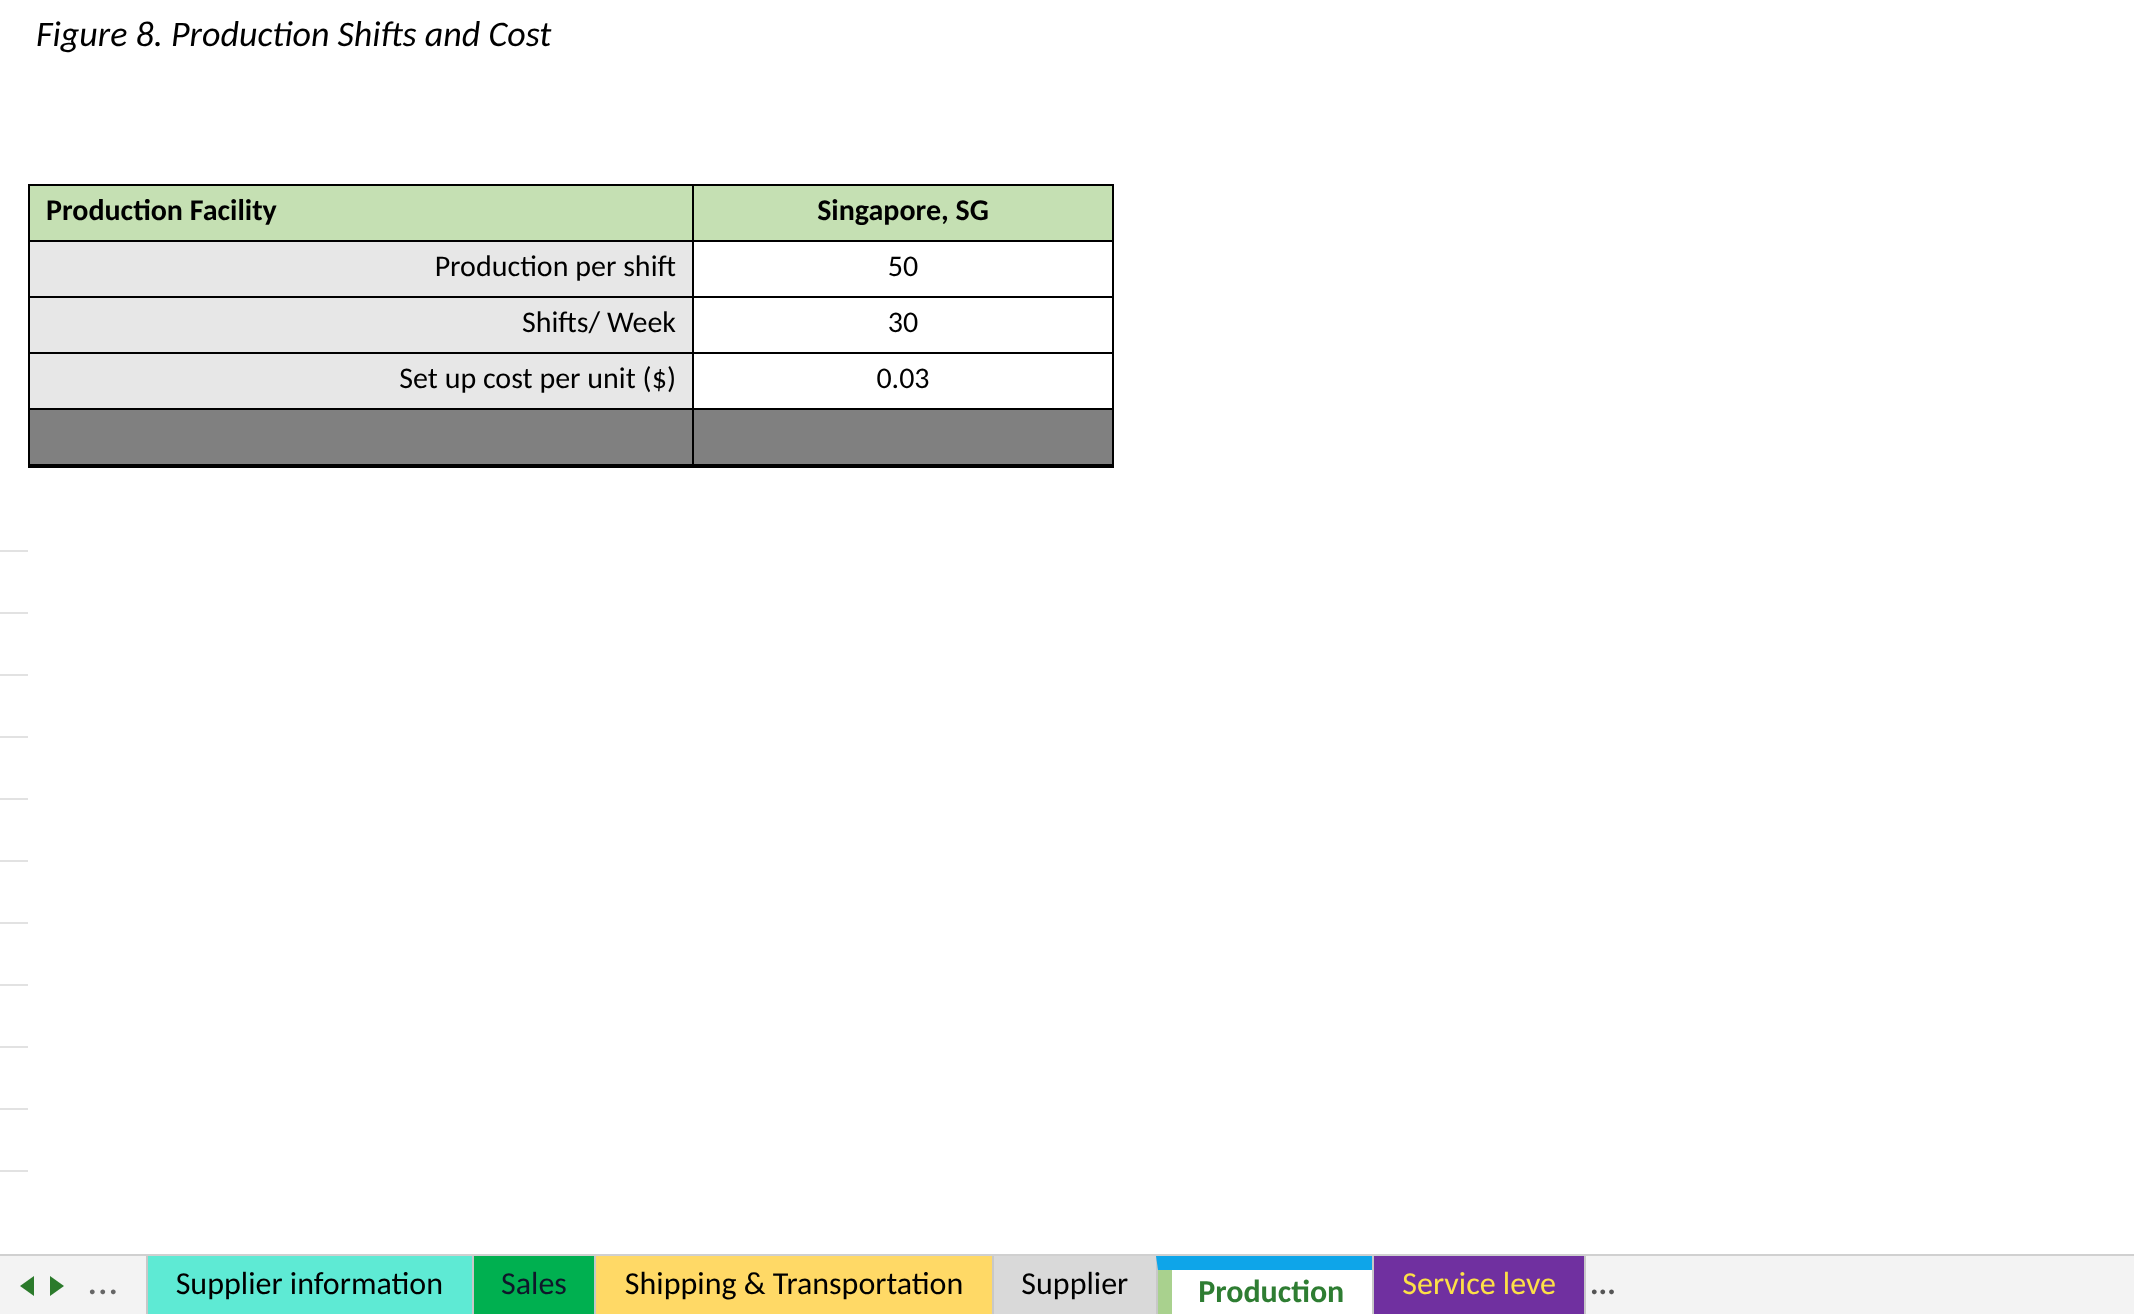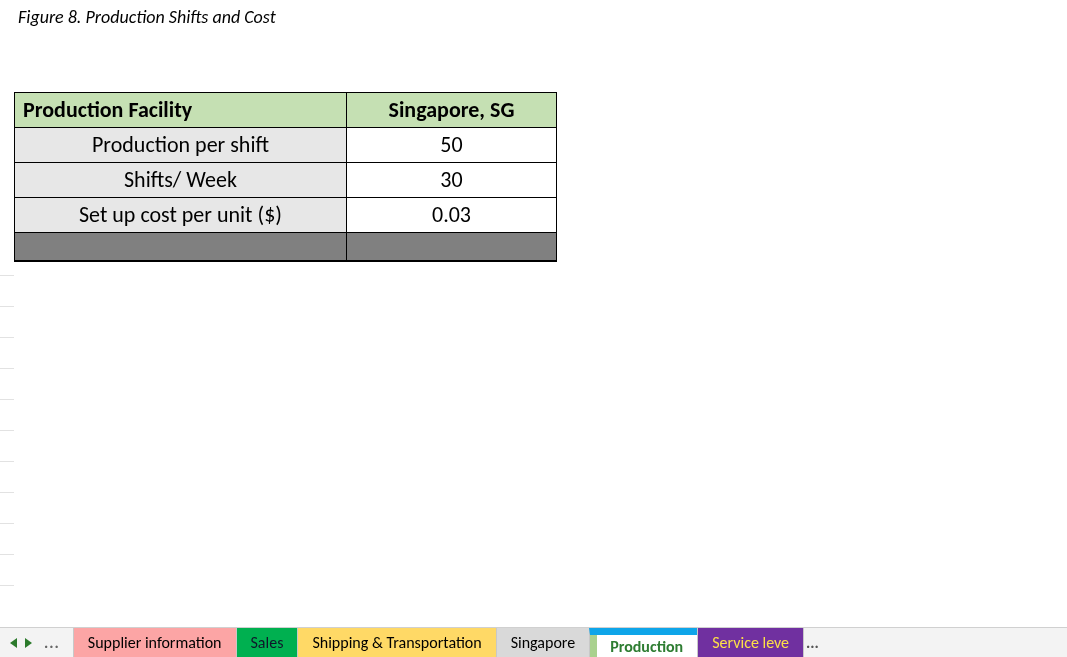--- a/index.html
+++ b/index.html
@@ -40,31 +40,31 @@
     left: 18px;
     font-weight: 400;
     font-style: italic;
     font-size: 18px;
   }
   .prod-table {
     position: absolute;
     top: 92px;
     left: 14px;
     border-collapse: collapse;
-    font-size: 22px;
+    font-size: 15px;
   }
   .prod-table th, .prod-table td {
     border: 1px solid #000;
     padding: 3px 8px 4px 8px;
     height: 28px;
   }
   .prod-table .col-a { width: 332px; text-align: left; }
   .prod-table .col-b { width: 210px; text-align: center; }
   .prod-table thead th { background: #c5e0b3; font-weight: 700; }
-  .prod-table tbody td.col-a { background: #e7e7e7; text-align: center; }
+  .prod-table tbody td.col-a { background: #e7e7e7; text-align: right; }
   .prod-table tbody td.col-b { background: #fff; }
   .prod-table tr.filler td { background: #808080; height: 28px; }
   .prod-table tr.filler td.col-a { background: #808080; }
   .prod-table tr.filler td.col-b { background: #808080; }
   .prod-table { border-bottom: 2px solid #000; }
 
   
   .tab-strip {
     position: absolute;
     left: 0; right: 0; bottom: 0;
@@ -169,31 +169,31 @@
 </div>
 
 <div class="tab-strip">
   <div class="tab-nav">
     <div class="arrow arrow-left"></div>
     <div class="arrow arrow-right"></div>
     <div class="dots">...</div>
   </div>
   <div class="sep"></div>
 
-  <div class="tab" style="background:#fca5a5">
+  <div class="tab" style="background:#5eead4">
     <span>Supplier information</span>
   </div>
   <div class="tab" style="background:#00b050;color:#0f172a">
     <span>Sales</span>
   </div>
   <div class="tab" style="background:#ffd966">
     <span>Shipping &amp; Transportation</span>
   </div>
   <div class="tab" style="background:#d9d9d9">
-    <span>Singapore</span>
+    <span>Supplier</span>
   </div>
   <div class="tab active">
     <div class="swatch" style="background:#a9d18e"></div>
     <span style="margin-left:6px">Production</span>
   </div>
   <div class="tab" style="background:#7030a0;color:#fde047">
     <span>Service leve</span>
   </div>
   <div class="tab-more">...</div>
 </div>

